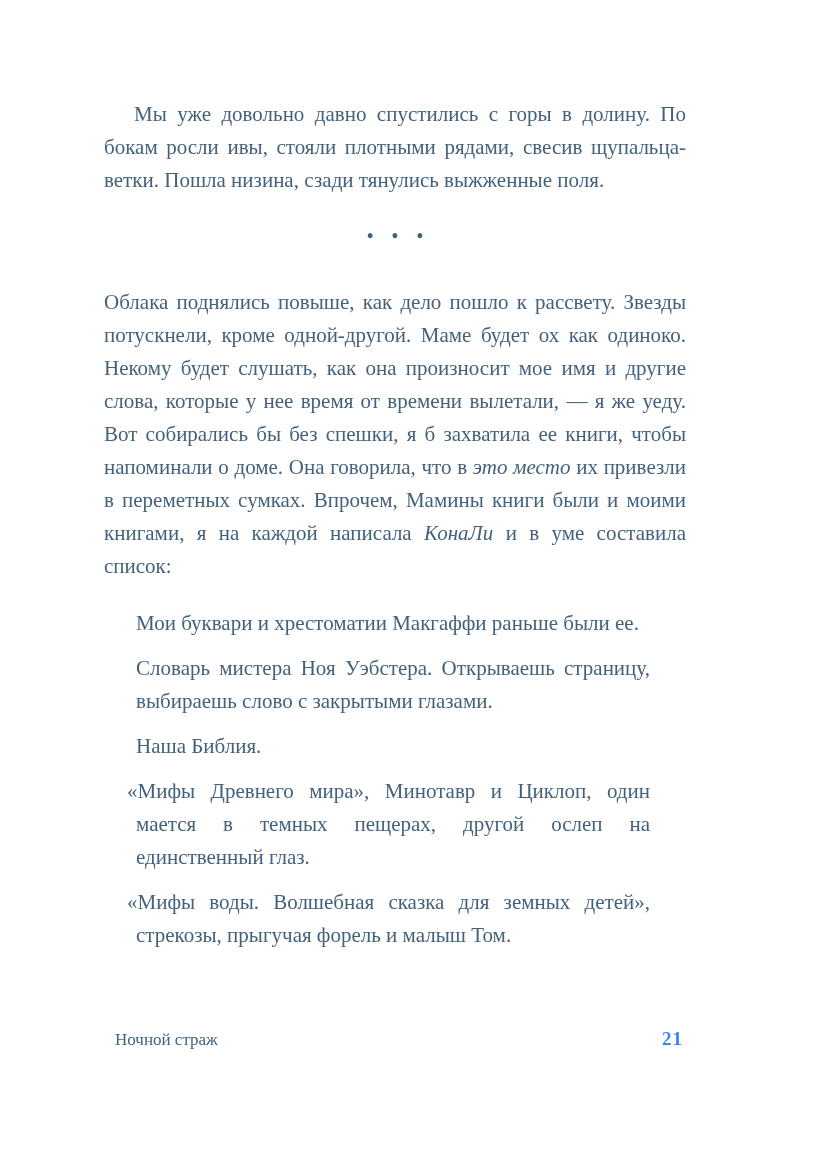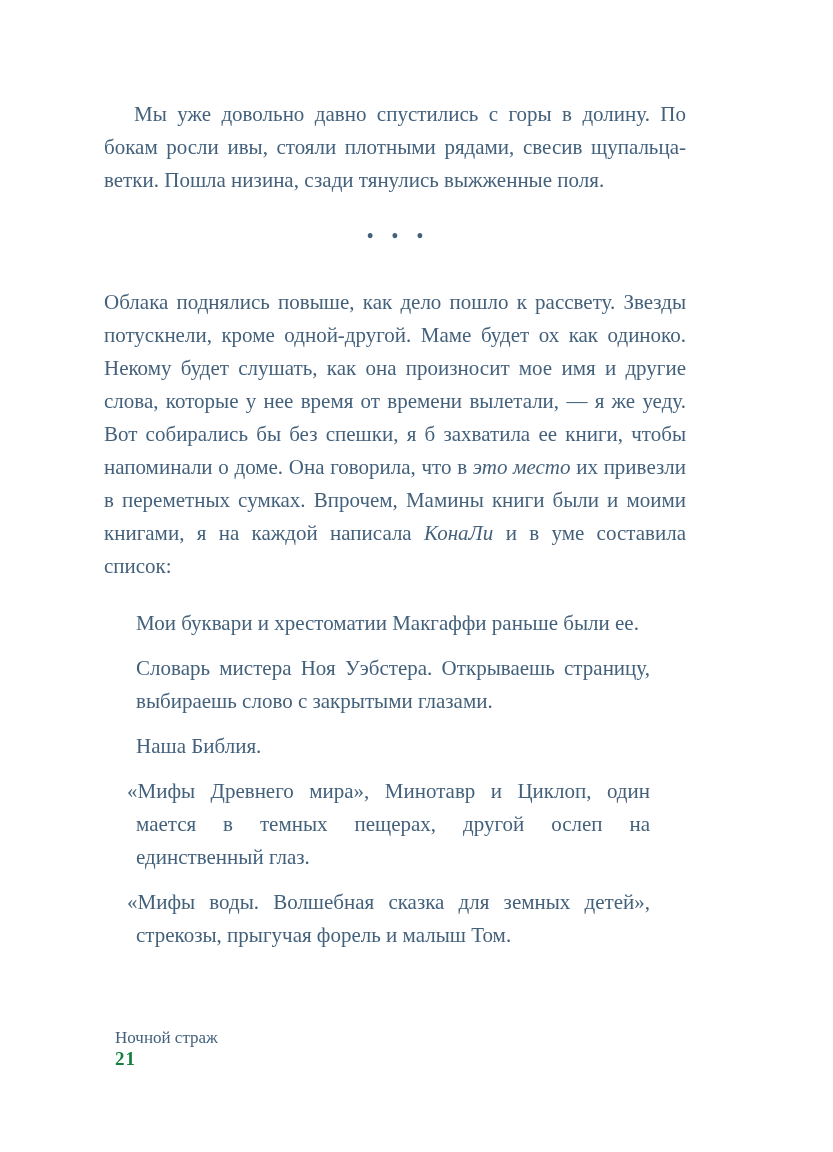--- a/index.html
+++ b/index.html
@@ -50,32 +50,31 @@
   .list-item.hang { text-indent: -9px; }
   em { }
   .footer {
     position: absolute;
     left: 115px;
     top: 1028px;
     width: 582px;
     display: flex;
     justify-content: space-between;
     align-items: baseline;
-    flex-direction: column;
   }
   .running-title {
     font-size: 17px;
     color: #44617c;
   }
   .page-number {
     font-size: 19px;
     font-weight: bold;
-    color: #15803d;
+    color: #3b82f6;
     letter-spacing: 1px;
-    margin-right: 0;
+    margin-right: 14px;
   }
 </style>
 </head>
 <body>
 
 <div class="page">
 
   <div class="text-block">
 
     <p class="para indent">Мы уже довольно давно спустились с горы в долину. По бокам росли ивы, стояли плотными рядами, свесив щупальца-ветки. Пошла низина, сзади тянулись выжженные поля.</p>

